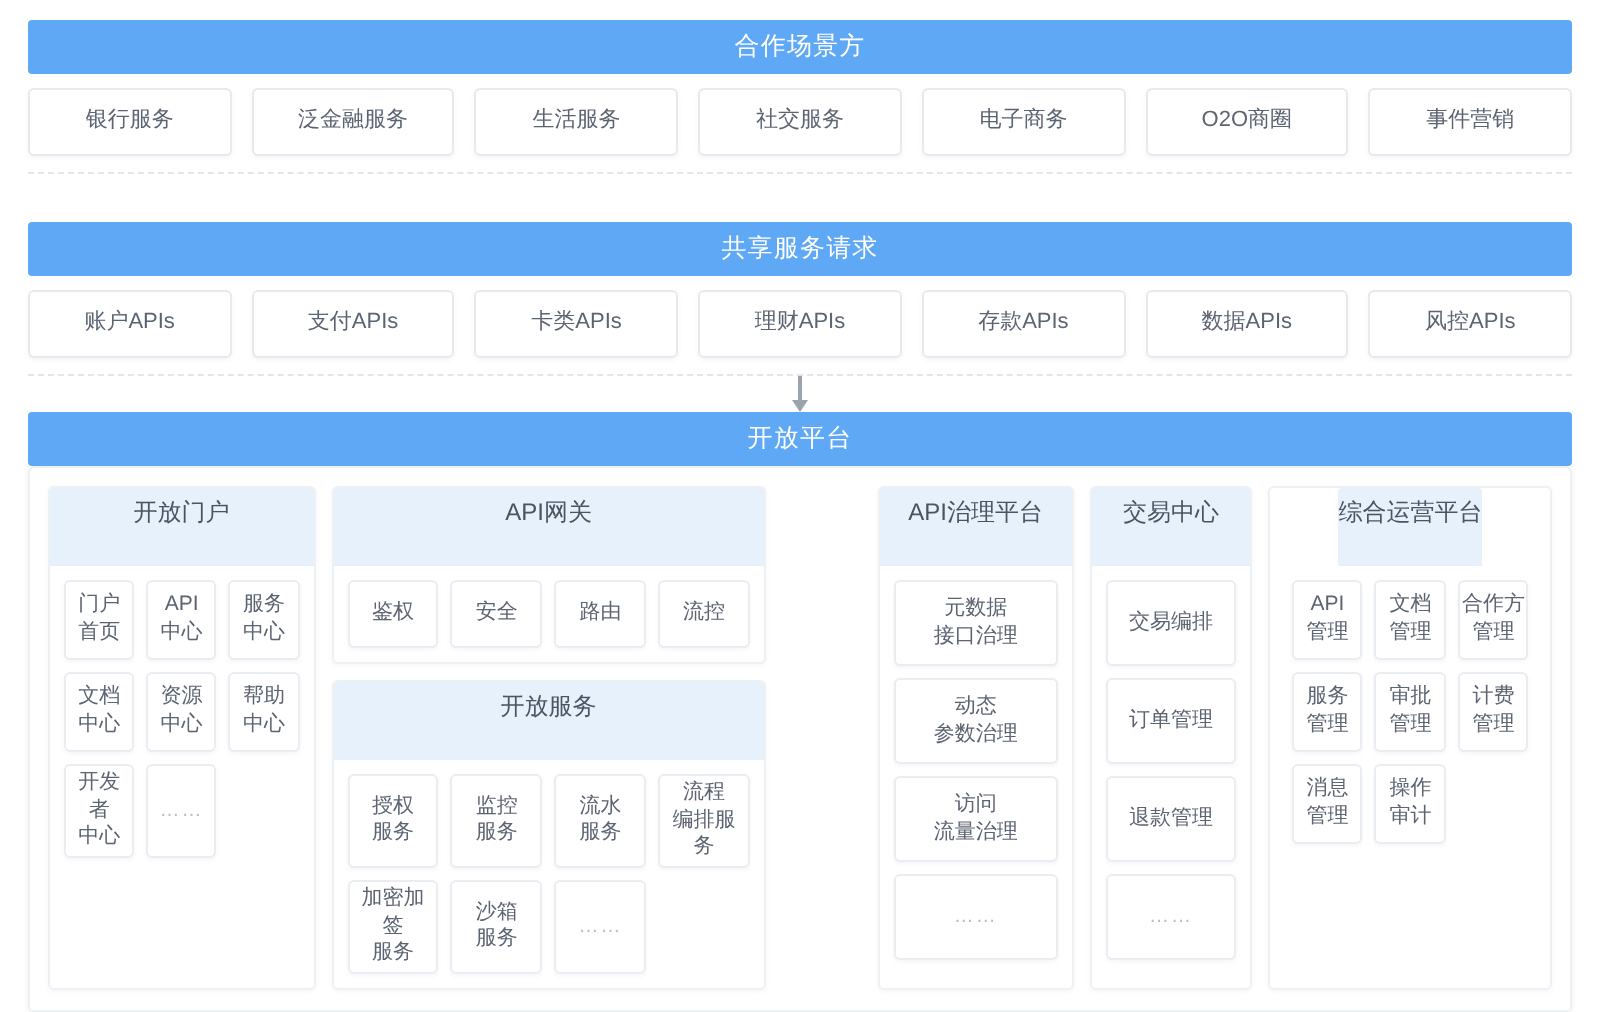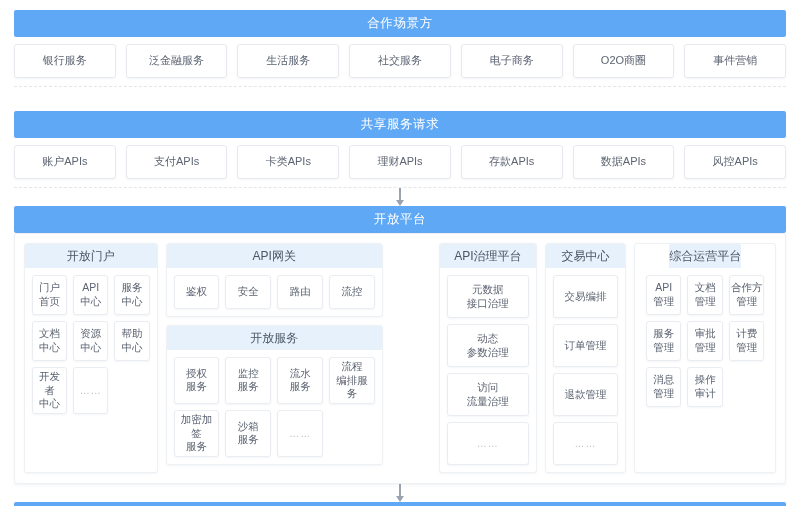--- a/index.html
+++ b/index.html
@@ -32,20 +32,21 @@
     text-align: center;
     line-height: 27px;
     height: 27px;
     border-radius: 2px;
     letter-spacing: 0.6px;
   }
   .chip-row {
     display: flex;
     gap: 10px;
     margin-top: 7px;
+    justify-content: flex-end;
   }
   .chip {
     flex: 1 1 0;
     background: #ffffff;
     border: 1px solid #e6eaee;
     border-radius: 3px;
     height: 32px;
     display: flex;
     align-items: center;
     justify-content: center;
@@ -125,21 +126,21 @@
     box-shadow: 0 1px 2px rgba(160,170,185,0.10);
     display: flex;
     flex-direction: column;
   }
   .sub-head {
     background: #E6F1FC;
     color: #4a5563;
     font-size: 12px;
     text-align: center;
     line-height: 24px;
-    height: 24px;
+    height: 39px;
     border-radius: 2px 2px 0 0;
   }
   .grid {
     display: grid;
     gap: 6px;
     padding: 7px;
   }
   .g2 { grid-template-columns: repeat(3, 1fr); }
   .g1 { grid-template-columns: 1fr; }
   .g4 { grid-template-columns: repeat(4, 1fr); }

